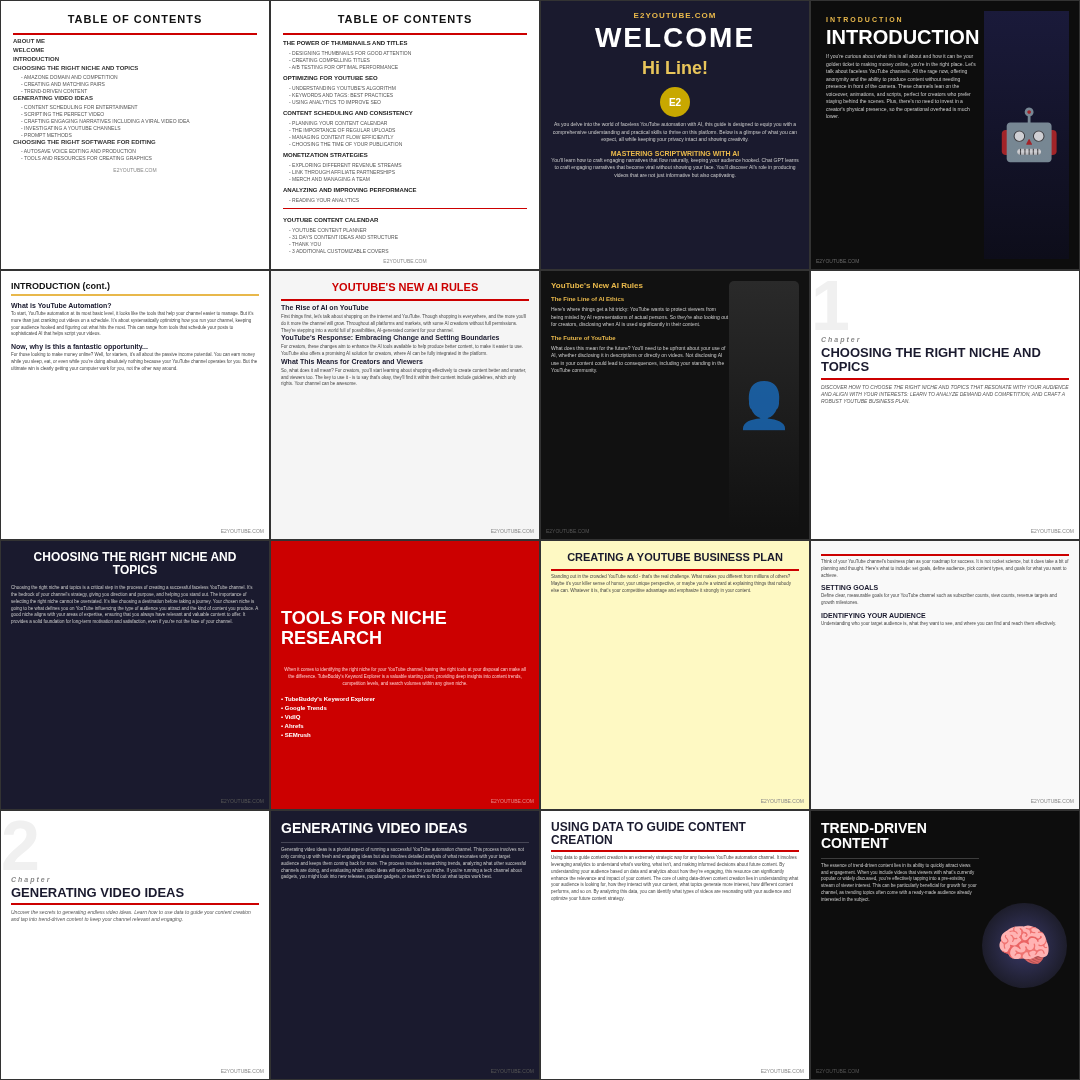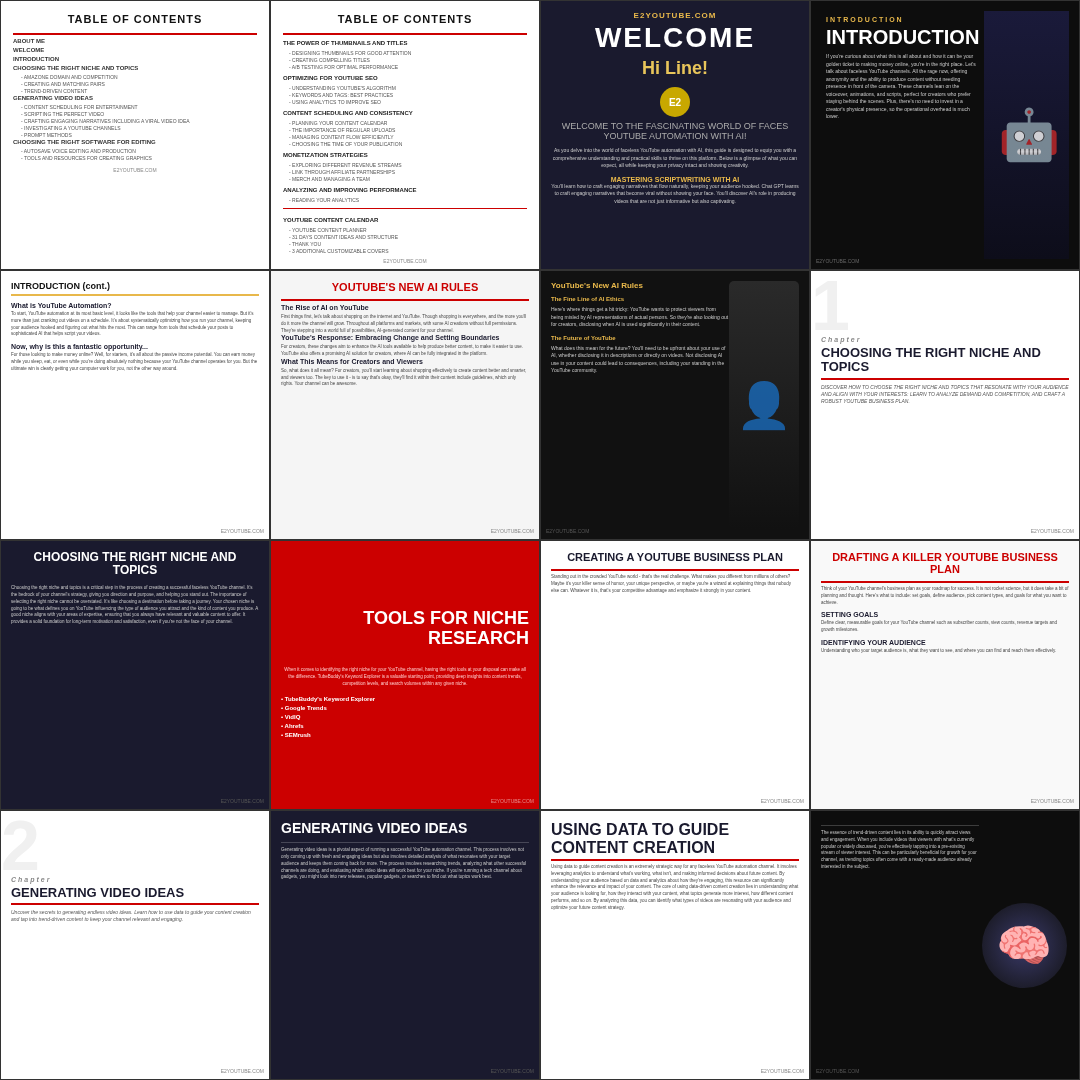--- a/index.html
+++ b/index.html
@@ -252,41 +252,41 @@
       padding: 10px;
       display: flex;
       flex-direction: column;
       align-items: center;
       justify-content: center;
     }
     .cell-10 .tools-title {
       font-size: 18px;
       font-weight: 900;
       color: #fff;
-      text-align: right;
+      text-align: left;
       text-transform: uppercase;
       line-height: 1.1;
       margin-bottom: 8px;
     }
     .cell-10 .body-text {
       font-size: 4.5px;
       color: #ffcccc;
       line-height: 1.6;
       text-align: center;
     }
     .cell-10 .tool-item {
       font-size: 6px;
       color: #fff;
       margin-bottom: 3px;
       font-weight: 600;
     }
 
     
     .cell-11 {
-      background: #ffffff;
+      background: #fef9c3;
       padding: 10px;
     }
     .cell-11 .create-title {
       font-size: 11px;
       font-weight: 900;
       color: #1a1a2e;
       text-align: center;
       text-transform: uppercase;
       line-height: 1.1;
       margin-bottom: 6px;
@@ -349,21 +349,21 @@
       color: #ccc;
       line-height: 1.5;
     }
 
     
     .cell-15 {
       background: #fff;
       padding: 10px;
     }
     .cell-15 .data-title {
-      font-size: 16px;
+      font-size: 12px;
       font-weight: 900;
       color: #1a1a2e;
       text-transform: uppercase;
       line-height: 1.1;
       margin-bottom: 2px;
     }
     .cell-15 .body-text {
       font-size: 4.5px;
       color: #444;
       line-height: 1.5;
@@ -460,21 +460,20 @@
       <div class="section-item">- 3 ADDITIONAL CUSTOMIZABLE COVERS</div>
     </div>
     <div style="font-size:5px;color:#888;margin-top:4px;text-align:center;">E2YOUTUBE.COM</div>
   </div>
 
   <div class="cell cell-3">
     <div style="font-size:8px;font-weight:700;color:#e8b84b;letter-spacing:1px;margin-bottom:2px;">E2YOUTUBE.COM</div>
     <div class="welcome-title">WELCOME</div>
     <div class="hi-there">Hi Line!</div>
     <div class="e2-badge">E2</div>
-    <div class="welcome-subtitle">WELCOME TO THE FASCINATING WORLD OF FACES YOUTUBE AUTOMATION WITH AI!</div>
     <div class="welcome-body">As you delve into the world of faceless YouTube automation with AI, this guide is designed to equip you with a comprehensive understanding and practical skills to thrive on this platform. Below is a glimpse of what you can expect, all while keeping your privacy intact and showing creativity.</div>
     <div style="font-size:7px;font-weight:700;color:#e8b84b;margin-top:6px;text-align:center;">MASTERING SCRIPTWRITING WITH AI</div>
     <div class="welcome-body">You'll learn how to craft engaging narratives that flow naturally, keeping your audience hooked. Chat GPT learns to craft engaging narratives that become viral without showing your face. You'll discover AI's role in producing videos that are not just informative but also captivating.</div>
   </div>
 
   <div class="cell cell-4">
     <div style="display:flex;height:100%;">
       <div style="flex:1;padding:5px;">
         <div class="intro-label">INTRODUCTION</div>
         <div class="intro-title">INTRODUCTION</div>
@@ -565,21 +564,20 @@
   </div>
 
   <div class="cell cell-11">
     <div class="create-title">Creating a YouTube Business Plan</div>
     <div class="divider-red"></div>
     <div class="body-text">Standing out in the crowded YouTube world - that's the real challenge. What makes you different from millions of others? Maybe it's your killer sense of humor, your unique perspective, or maybe you're a wizard at explaining things that nobody else can. Whatever it is, that's your competitive advantage and emphasize it strongly in your content.</div>
     <div style="font-size:5px;color:#888;position:absolute;bottom:5px;right:5px;">E2YOUTUBE.COM</div>
   </div>
 
   <div class="cell cell-12">
-    <div class="plan-title">DRAFTING A KILLER YOUTUBE BUSINESS PLAN</div>
     <div class="divider-red"></div>
     <div class="body-text">Think of your YouTube channel's business plan as your roadmap for success. It is not rocket science, but it does take a bit of planning and thought. Here's what to include: set goals, define audience, pick content types, and goals for what you want to achieve.</div>
     <div class="section-header">SETTING GOALS</div>
     <div class="body-text">Define clear, measurable goals for your YouTube channel such as subscriber counts, view counts, revenue targets and growth milestones.</div>
     <div class="section-header">IDENTIFYING YOUR AUDIENCE</div>
     <div class="body-text">Understanding who your target audience is, what they want to see, and where you can find and reach them effectively.</div>
     <div style="font-size:5px;color:#888;position:absolute;bottom:5px;right:5px;">E2YOUTUBE.COM</div>
   </div>
 
   <div class="cell cell-13 position-relative">
@@ -607,20 +605,21 @@
     <div class="divider-red"></div>
     <div class="body-text">Using data to guide content creation is an extremely strategic way for any faceless YouTube automation channel. It involves leveraging analytics to understand what's working, what isn't, and making informed decisions about future content. By understanding your audience based on data and analytics about how they're engaging, this resource can significantly enhance the relevance and impact of your content.
 
 The core of using data-driven content creation lies in understanding what your audience is looking for, how they interact with your content, what topics generate more interest, how different content performs, and so on. By analyzing this data, you can identify what types of videos are resonating with your audience and optimize your future content strategy.</div>
     <div style="font-size:5px;color:#888;position:absolute;bottom:5px;right:5px;">E2YOUTUBE.COM</div>
   </div>
 
   <div class="cell cell-16">
     <div style="display:flex;height:100%;">
       <div style="flex:1;">
+        <div class="trend-title">TREND-DRIVEN CONTENT</div>
         <div class="divider" style="background:rgba(255,255,255,0.2);"></div>
         <div class="body-text">The essence of trend-driven content lies in its ability to quickly attract views and engagement. When you include videos that viewers with what's currently popular or widely discussed, you're effectively tapping into a pre-existing stream of viewer interest. This can be particularly beneficial for growth for your channel, as trending topics often come with a ready-made audience already interested in the subject.</div>
       </div>
       <div style="width:90px;display:flex;align-items:center;justify-content:center;">
         <div style="width:85px;height:85px;background:radial-gradient(circle,#3a3a6a,#111);border-radius:50%;display:flex;align-items:center;justify-content:center;">
           <div style="font-size:45px;">🧠</div>
         </div>
       </div>
     </div>
     <div style="font-size:5px;color:#555;position:absolute;bottom:5px;left:5px;">E2YOUTUBE.COM</div>

